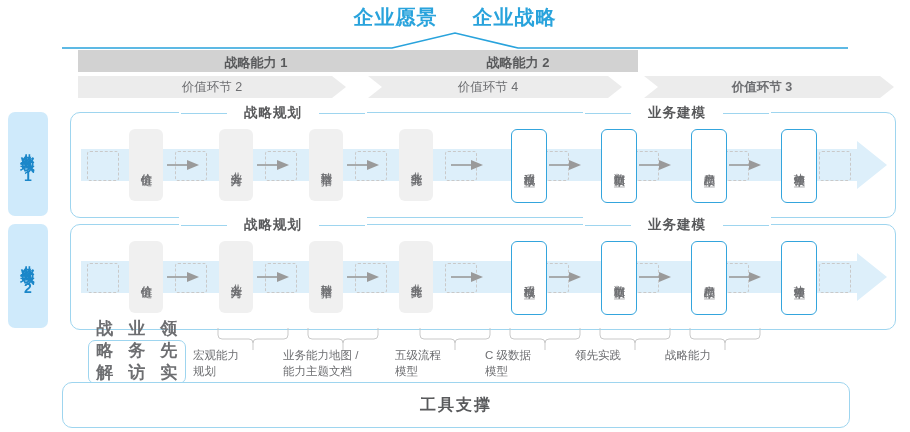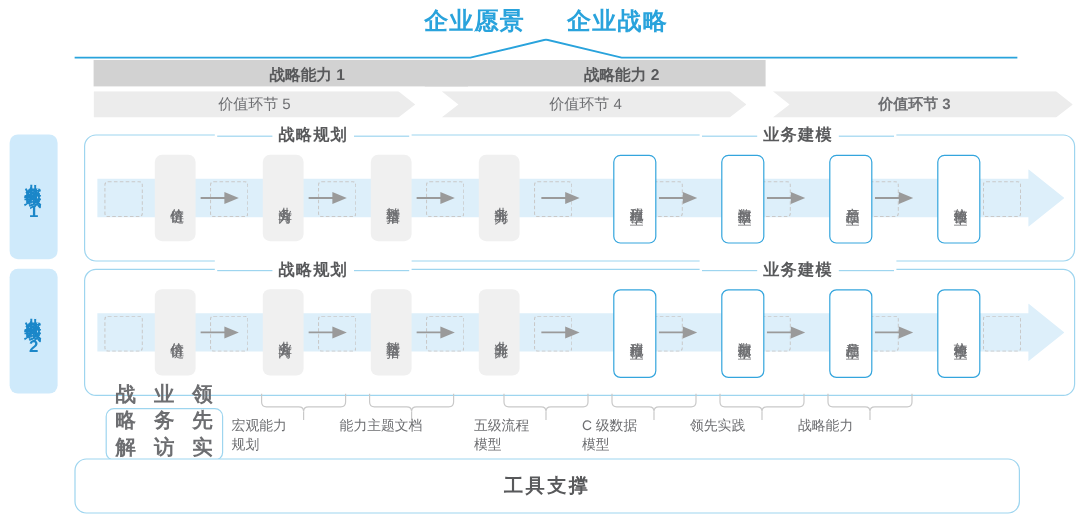--- a/index.html
+++ b/index.html
@@ -57,21 +57,21 @@
   }
   #domain-row-1{top:112px;}
   #domain-row-2{top:224px;}
 
   
   .flow-arrow{position:absolute;left:10px;top:28px;width:806px;height:48px;}
 
   
   .section-cap{
     position:absolute;top:-9px;height:18px;background:#ffffff;
-    display:flex;align-items:center;gap:5px;
+    display:flex;align-items:center;gap:17px;
     font-size:13.5px;font-weight:bold;color:#58595b;letter-spacing:1px;
   }
   .cap-line{display:block;width:46px;height:1px;background:#9ed5ef;}
   #cap-plan-1,#cap-plan-2{left:108px;padding:0 2px;}
   #cap-model-1,#cap-model-2{left:512px;padding:0 2px;}
 
   
   .ph{
     position:absolute;top:38px;width:30px;height:28px;
     border:1px dashed #c9c9c9;border-radius:3px;
@@ -134,21 +134,21 @@
     </div>
     <div class="cap-cell" style="left: 276px; width: 240px;">
       <span>战略能力 2</span>
     </div>
   </div>
 <div class="abs band-row" id="value-band">
     <div class="val-cell" style="left: 0px; width: 268px;">
       <svg viewBox="0 0 268 22" preserveAspectRatio="none" style="position: absolute; inset: 0px; width: 100%; height: 100%;">
         <polygon points="0,0 254,0 268,11 254,22 0,22" fill="#ececec"></polygon>
       </svg>
-      <span class="chev-label">价值环节 5</span>
+      <span class="chev-label">价值环节 2</span>
     </div>
     <div class="val-cell" style="left: 276px; width: 268px;">
       <svg viewBox="0 0 268 22" preserveAspectRatio="none" style="position: absolute; inset: 0px; width: 100%; height: 100%;">
         <polygon points="14,0 254,0 268,11 254,22 14,22 28,11" fill="#ececec"></polygon>
       </svg>
       <span class="chev-label">价值环节 4</span>
     </div>
     <div class="val-cell" style="left: 552px; width: 264px; font-weight: bold;">
       <svg viewBox="0 0 264 22" preserveAspectRatio="none" style="position: absolute; inset: 0px; width: 100%; height: 100%;">
         <polygon points="14,0 250,0 264,11 250,22 14,22 28,11" fill="#ececec"></polygon>
@@ -343,20 +343,21 @@
 
 <div class="abs" id="tool-support">
   <div id="tool-support-label">工具支撑</div>
 </div>
 
 <div class="blabel" style="left: 193px; top: 348px; width: 120px;">
     <div>宏观能力</div>
     <div>规划</div>
   </div>
 <div class="blabel" style="left: 283px; top: 348px; width: 120px;">
+    <div>业务能力地图 /</div>
     <div>能力主题文档</div>
   </div>
 <div class="blabel" style="left: 395px; top: 348px; width: 120px;">
     <div>五级流程</div>
     <div>模型</div>
   </div>
 <div class="blabel" style="left: 485px; top: 348px; width: 120px;">
     <div>C 级数据</div>
     <div>模型</div>
   </div>

